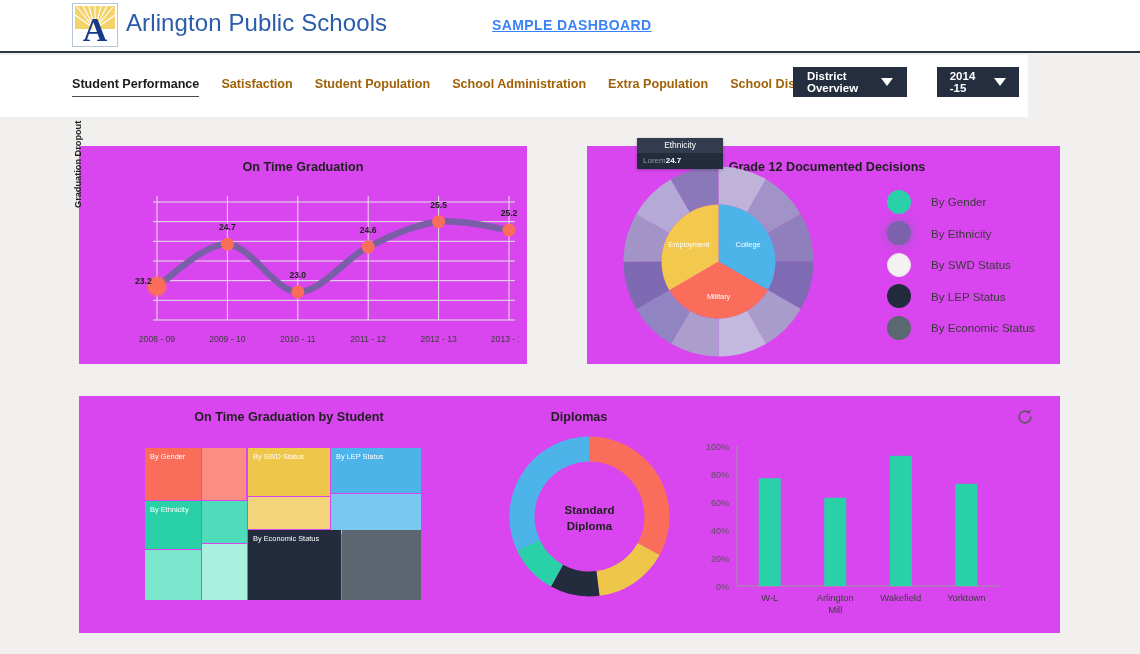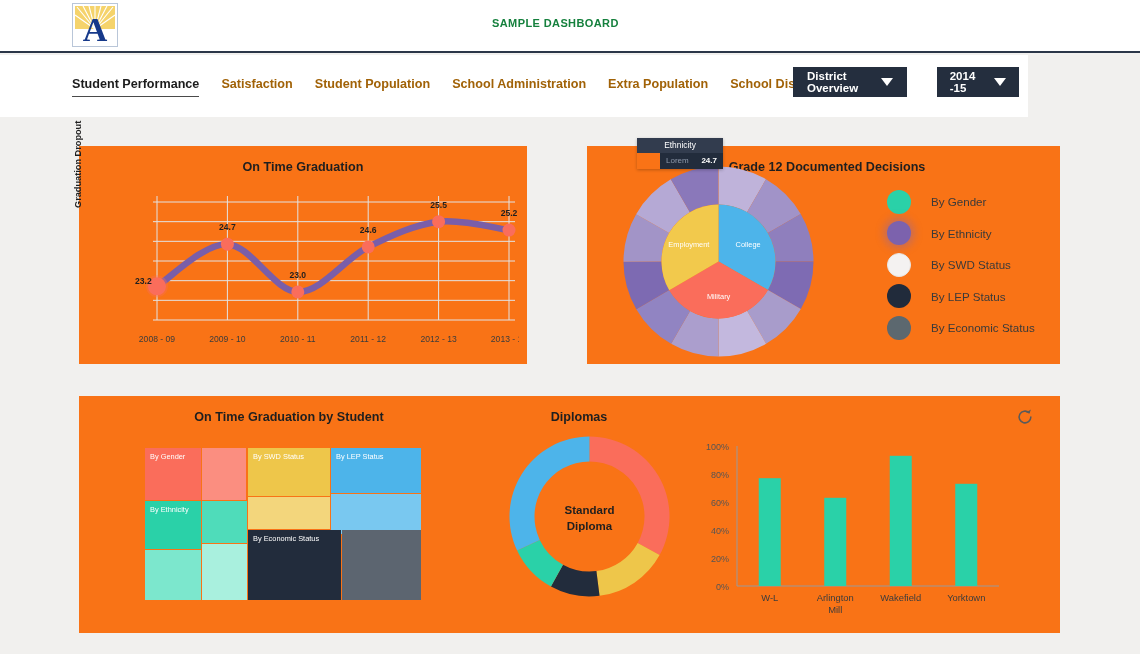--- a/index.html
+++ b/index.html
@@ -25,21 +25,21 @@
     padding: 2px;
   }
   .logo-sun { position: relative; width: 100%; height: 100%; overflow: hidden; background: #ffffff; }
   .brand-title {
     position: absolute; left: 126px; top: 9px;
     font-size: 24px; color: #2a5caa; font-weight: 400; letter-spacing: .1px;
     white-space: nowrap;
   }
   .sample-title {
     position: absolute; left: 492px; top: 17px;
-    font-size: 11px; font-weight: bold; color: #15803d; letter-spacing: .4px;
+    font-size: 14px; font-weight: bold; color: #3b82f6; letter-spacing: .4px; text-decoration: underline;
   }
 
   
   .navbar {
     position: absolute; left: 0; top: 55px; width: 1028px; height: 62px;
     background: #ffffff;
   }
   .nav-items { position: absolute; left: 72px; top: 22px; display: flex; align-items: flex-start; }
   .nav-item {
     font-size: 12.6px; color: #a16207; margin-right: 22px;
@@ -52,21 +52,21 @@
     background: #242e3e; color: #ffffff;
     display: flex; align-items: center; justify-content: center;
     font-size: 11.5px; font-weight: bold; cursor: pointer;
     padding: 0 14px; gap: 12px;
   }
   .dd-district { left: 793px; width: 114px; }
   .dd-year { left: 937px; width: 82px; gap: 19px; }
   .caret { width: 0; height: 0; border-left: 6px solid transparent; border-right: 6px solid transparent; border-top: 8px solid #fff; }
 
   
-  .card { position: absolute; background: #f97316; }
+  .card { position: absolute; background: #d946ef; }
   .card-top-left  { left: 79px;  top: 146px; width: 448px; height: 218px; }
   .card-top-right { left: 587px; top: 146px; width: 473px; height: 218px; }
   .card-bottom    { left: 79px;  top: 396px; width: 981px; height: 237px; }
 
   .card-title {
     position: absolute; width: 100%; text-align: center;
     font-size: 12.6px; font-weight: bold; color: #1f1f1f; top: 14px;
   }
 
   
@@ -77,22 +77,22 @@
   }
 
   
   .tooltip {
     position: absolute; left: 637px; top: 138px; width: 86px;
     font-size: 8px; color: #ffffff; z-index: 40;
     box-shadow: 0 1px 3px rgba(0,0,0,.25);
   }
   .tooltip-head { background: #323c4e; text-align: center; padding: 2px 0 3px; font-size: 8.4px; }
   .tooltip-body {
-    background: #222c3c; display: flex; justify-content: space-between;
-    padding: 3px 6px 4px; font-size: 8px; margin-left: 23px;
+    background: #222c3c; display: flex; 
+    padding: 3px 6px 4px; font-size: 8px;
   }
   .tooltip-body .tt-val { font-weight: bold; }
   .tooltip-body .tt-key { color: #8e99ab; }
 
   
   .legend { position: absolute; left: 300px; top: 40px; }
   .legend-row { display: flex; align-items: center; height: 31.5px; cursor: pointer; }
   .legend-dot { width: 24px; height: 24px; border-radius: 50%; margin-right: 20px; flex: none; }
   .legend-dot.sel { box-shadow: 0 0 9px 3px rgba(129,100,180,.45); }
   .legend-label { font-size: 11.6px; color: #3a3a3a; }
@@ -128,20 +128,21 @@
             <line x1="20" y1="23" x2="26" y2="0"></line>
             <line x1="20" y1="23" x2="32" y2="0"></line>
             <line x1="20" y1="23" x2="38" y2="1"></line>
             <line x1="20" y1="23" x2="0" y2="9"></line>
             <line x1="20" y1="23" x2="40" y2="9"></line>
           </g>
           <text x="20" y="35" font-family="'Liberation Serif', serif" font-size="34" font-weight="bold" fill="#16398a" text-anchor="middle">A</text>
         </svg>
       </div>
     </div>
+    <div class="brand-title">Arlington Public Schools</div>
     <div class="sample-title">SAMPLE DASHBOARD</div>
   </div>
 
   <div class="navbar">
     <div class="nav-items">
       <div class="nav-item active">Student Performance</div>
       <div class="nav-item">Satisfaction</div>
       <div class="nav-item">Student Population</div>
       <div class="nav-item">School Administration</div>
       <div class="nav-item">Extra Population</div>

